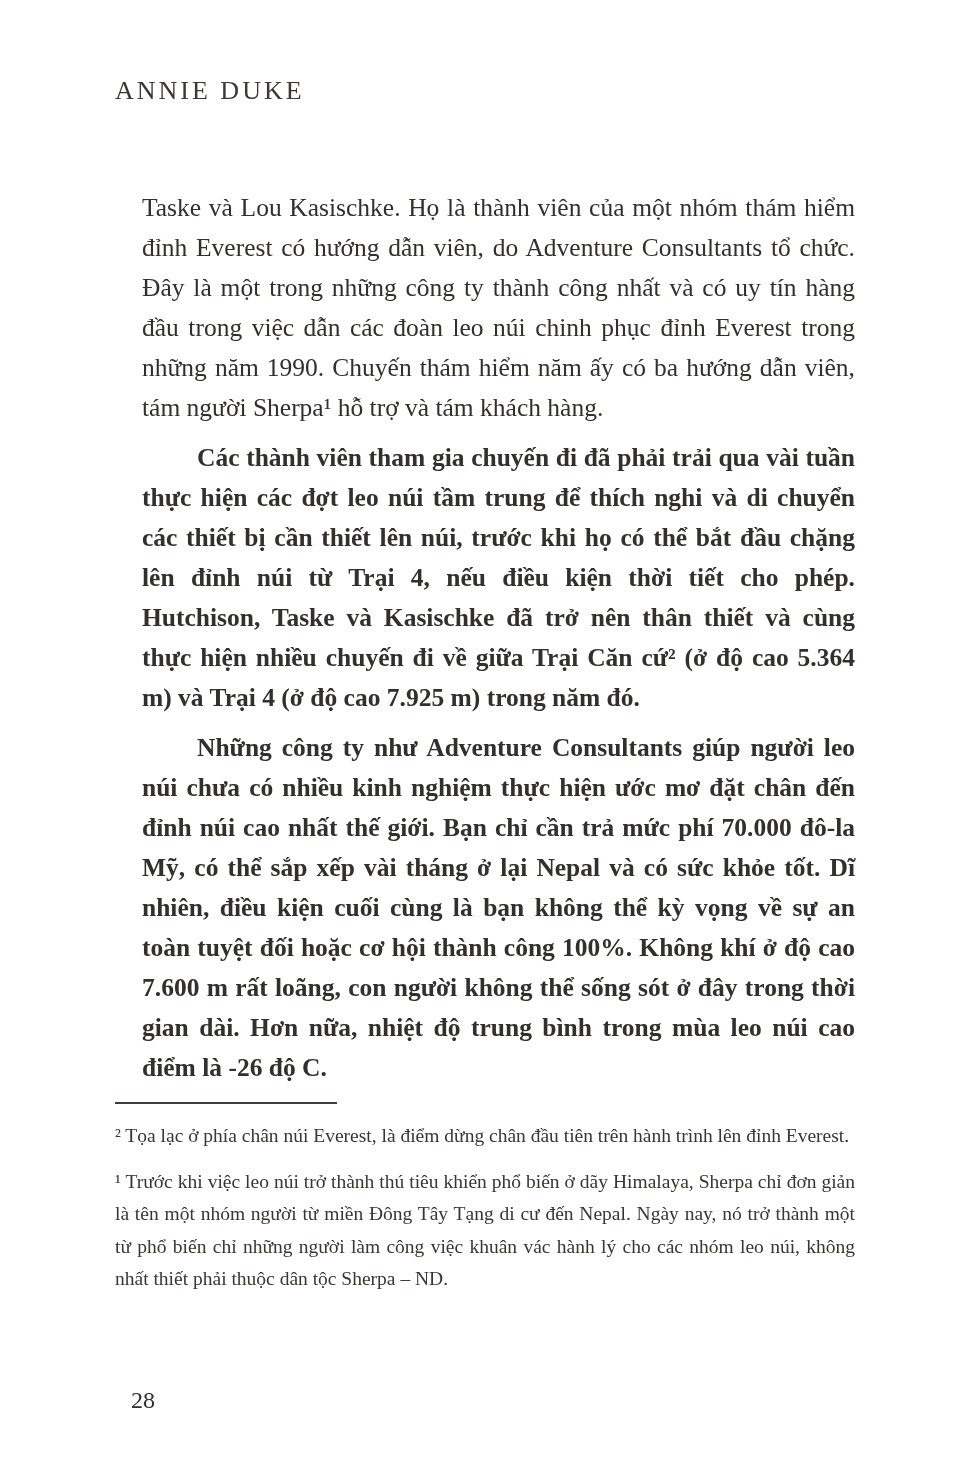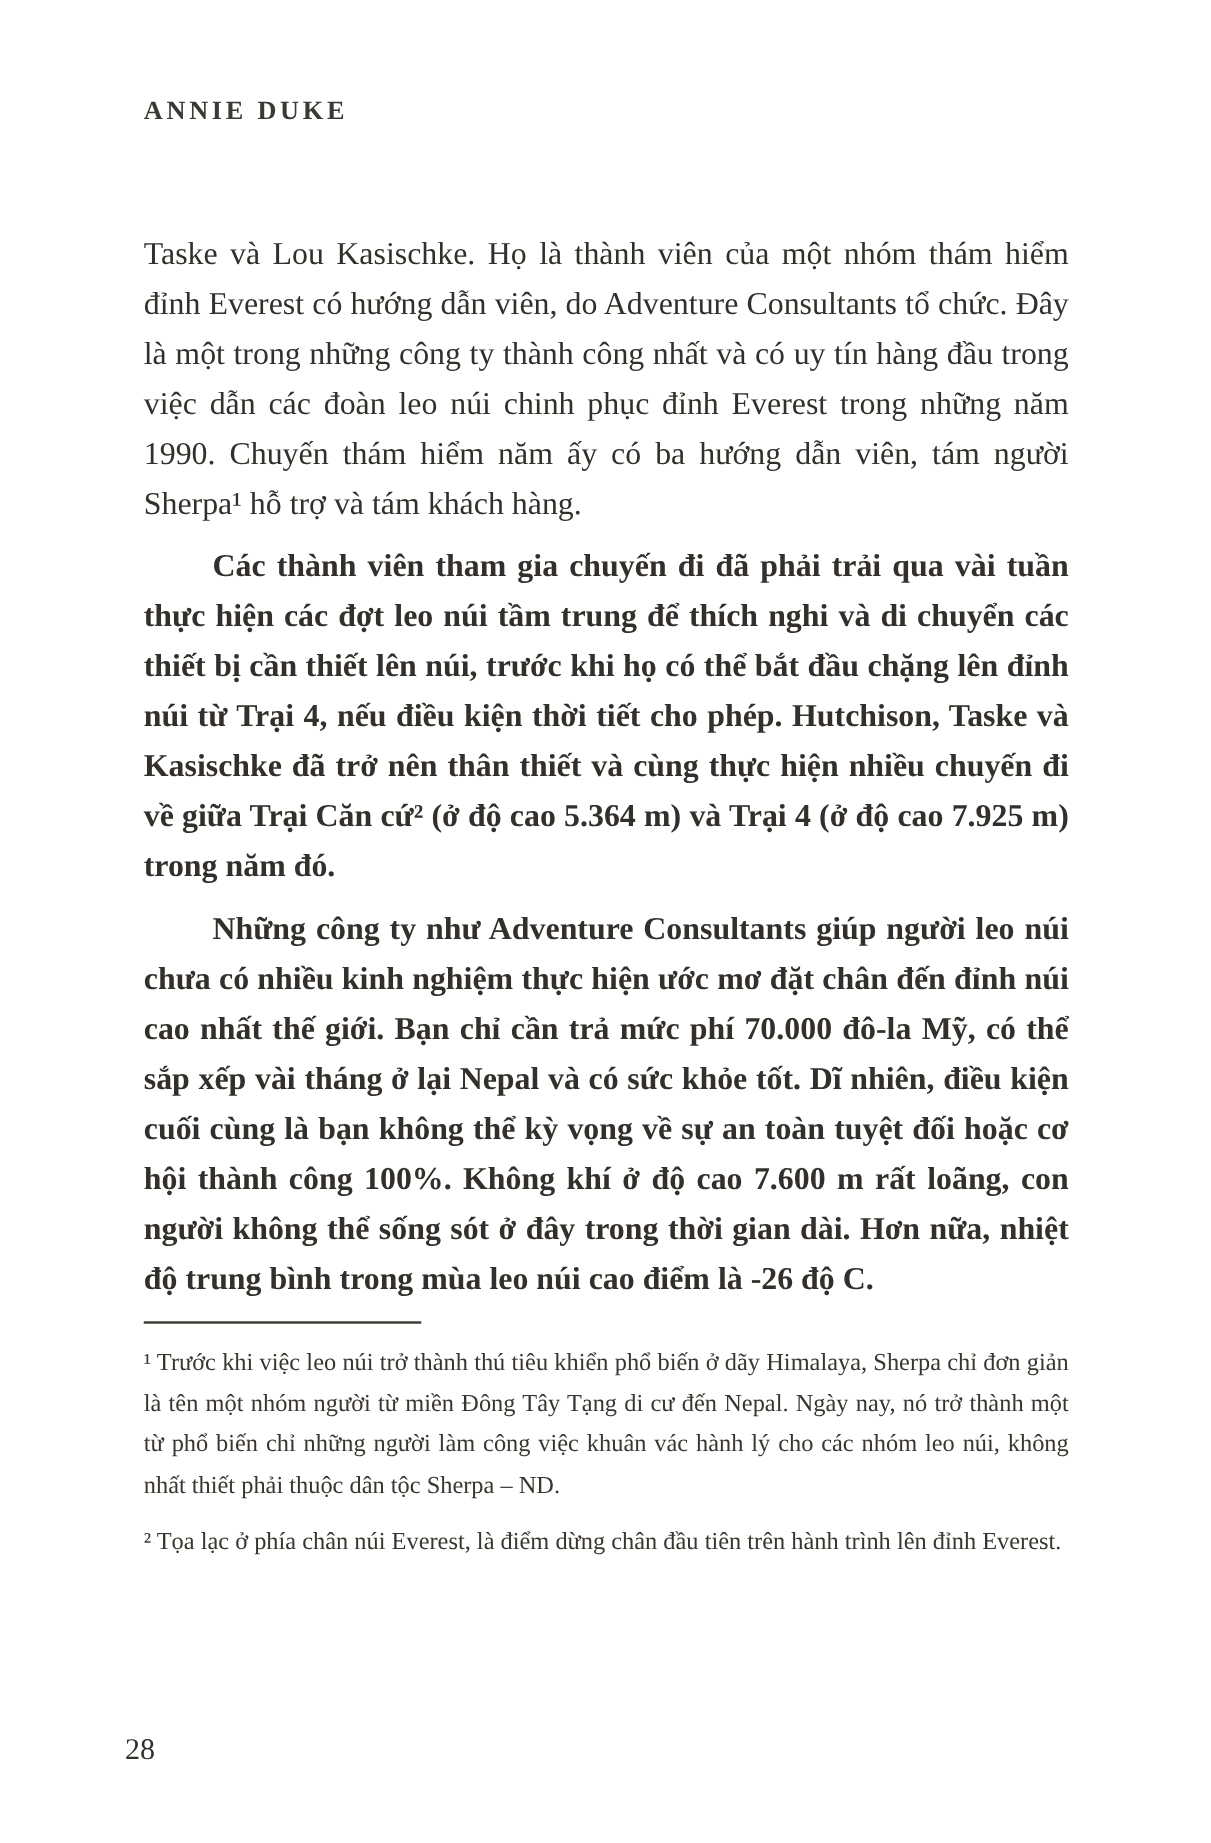--- a/index.html
+++ b/index.html
@@ -12,27 +12,28 @@
     width: 969px;
     height: 1474px;
     background: #ffffff;
     box-sizing: border-box;
     padding: 76px 114px 0 115px;
     font-family: "Liberation Serif", "DejaVu Serif", serif;
     color: #332f2a;
     overflow: hidden;
   }
   .running-header {
-    font-size: 21px;
+    font-size: 26px;
     letter-spacing: 3px;
     color: #3c3833;
-    font-weight: 700;
+    font-weight: 400;
   }
   .body-text {
     margin-top: 82px;
+    margin-left: 27px;
   }
   .para {
     font-size: 25.5px;
     line-height: 40px;
     text-align: justify;
     margin: 0 0 10px 0;
     color: #332f2a;
   }
   .para.indent {
     text-indent: 55px;
@@ -49,40 +50,40 @@
   }
   .footnote {
     font-size: 19.5px;
     line-height: 32.5px;
     text-align: justify;
     margin: 0 0 13px 0;
     color: #3a362f;
   }
   .page-number {
     position: absolute;
-    left: 100px;
+    left: 131px;
     bottom: 60px;
     font-size: 24px;
     color: #332f2a;
   }
 </style>
 </head>
 <body>
 
 <div class="page">
 
   <div class="running-header">ANNIE DUKE</div>
 
   <div class="body-text">
     <p class="para">Taske và Lou Kasischke. Họ là thành viên của một nhóm thám hiểm đỉnh Everest có hướng dẫn viên, do Adventure Consultants tổ chức. Đây là một trong những công ty thành công nhất và có uy tín hàng đầu trong việc dẫn các đoàn leo núi chinh phục đỉnh Everest trong những năm 1990. Chuyến thám hiểm năm ấy có ba hướng dẫn viên, tám người Sherpa¹ hỗ trợ và tám khách hàng.</p>
     <p class="para indent">Các thành viên tham gia chuyến đi đã phải trải qua vài tuần thực hiện các đợt leo núi tầm trung để thích nghi và di chuyển các thiết bị cần thiết lên núi, trước khi họ có thể bắt đầu chặng lên đỉnh núi từ Trại 4, nếu điều kiện thời tiết cho phép. Hutchison, Taske và Kasischke đã trở nên thân thiết và cùng thực hiện nhiều chuyến đi về giữa Trại Căn cứ² (ở độ cao 5.364 m) và Trại 4 (ở độ cao 7.925 m) trong năm đó.</p>
     <p class="para indent">Những công ty như Adventure Consultants giúp người leo núi chưa có nhiều kinh nghiệm thực hiện ước mơ đặt chân đến đỉnh núi cao nhất thế giới. Bạn chỉ cần trả mức phí 70.000 đô-la Mỹ, có thể sắp xếp vài tháng ở lại Nepal và có sức khỏe tốt. Dĩ nhiên, điều kiện cuối cùng là bạn không thể kỳ vọng về sự an toàn tuyệt đối hoặc cơ hội thành công 100%. Không khí ở độ cao 7.600 m rất loãng, con người không thể sống sót ở đây trong thời gian dài. Hơn nữa, nhiệt độ trung bình trong mùa leo núi cao điểm là -26 độ C.</p>
   </div>
 
   <div class="footnotes">
     <div class="footnote-rule"></div>
+    <p class="footnote">² Tọa lạc ở phía chân núi Everest, là điểm dừng chân đầu tiên trên hành trình lên đỉnh Everest.</p>
     <p class="footnote">¹ Trước khi việc leo núi trở thành thú tiêu khiển phổ biến ở dãy Himalaya, Sherpa chỉ đơn giản là tên một nhóm người từ miền Đông Tây Tạng di cư đến Nepal. Ngày nay, nó trở thành một từ phổ biến chỉ những người làm công việc khuân vác hành lý cho các nhóm leo núi, không nhất thiết phải thuộc dân tộc Sherpa – ND.</p>
-    <p class="footnote">² Tọa lạc ở phía chân núi Everest, là điểm dừng chân đầu tiên trên hành trình lên đỉnh Everest.</p>
   </div>
 
   <div class="page-number">28</div>
 
 </div>
 
 </body></html>

